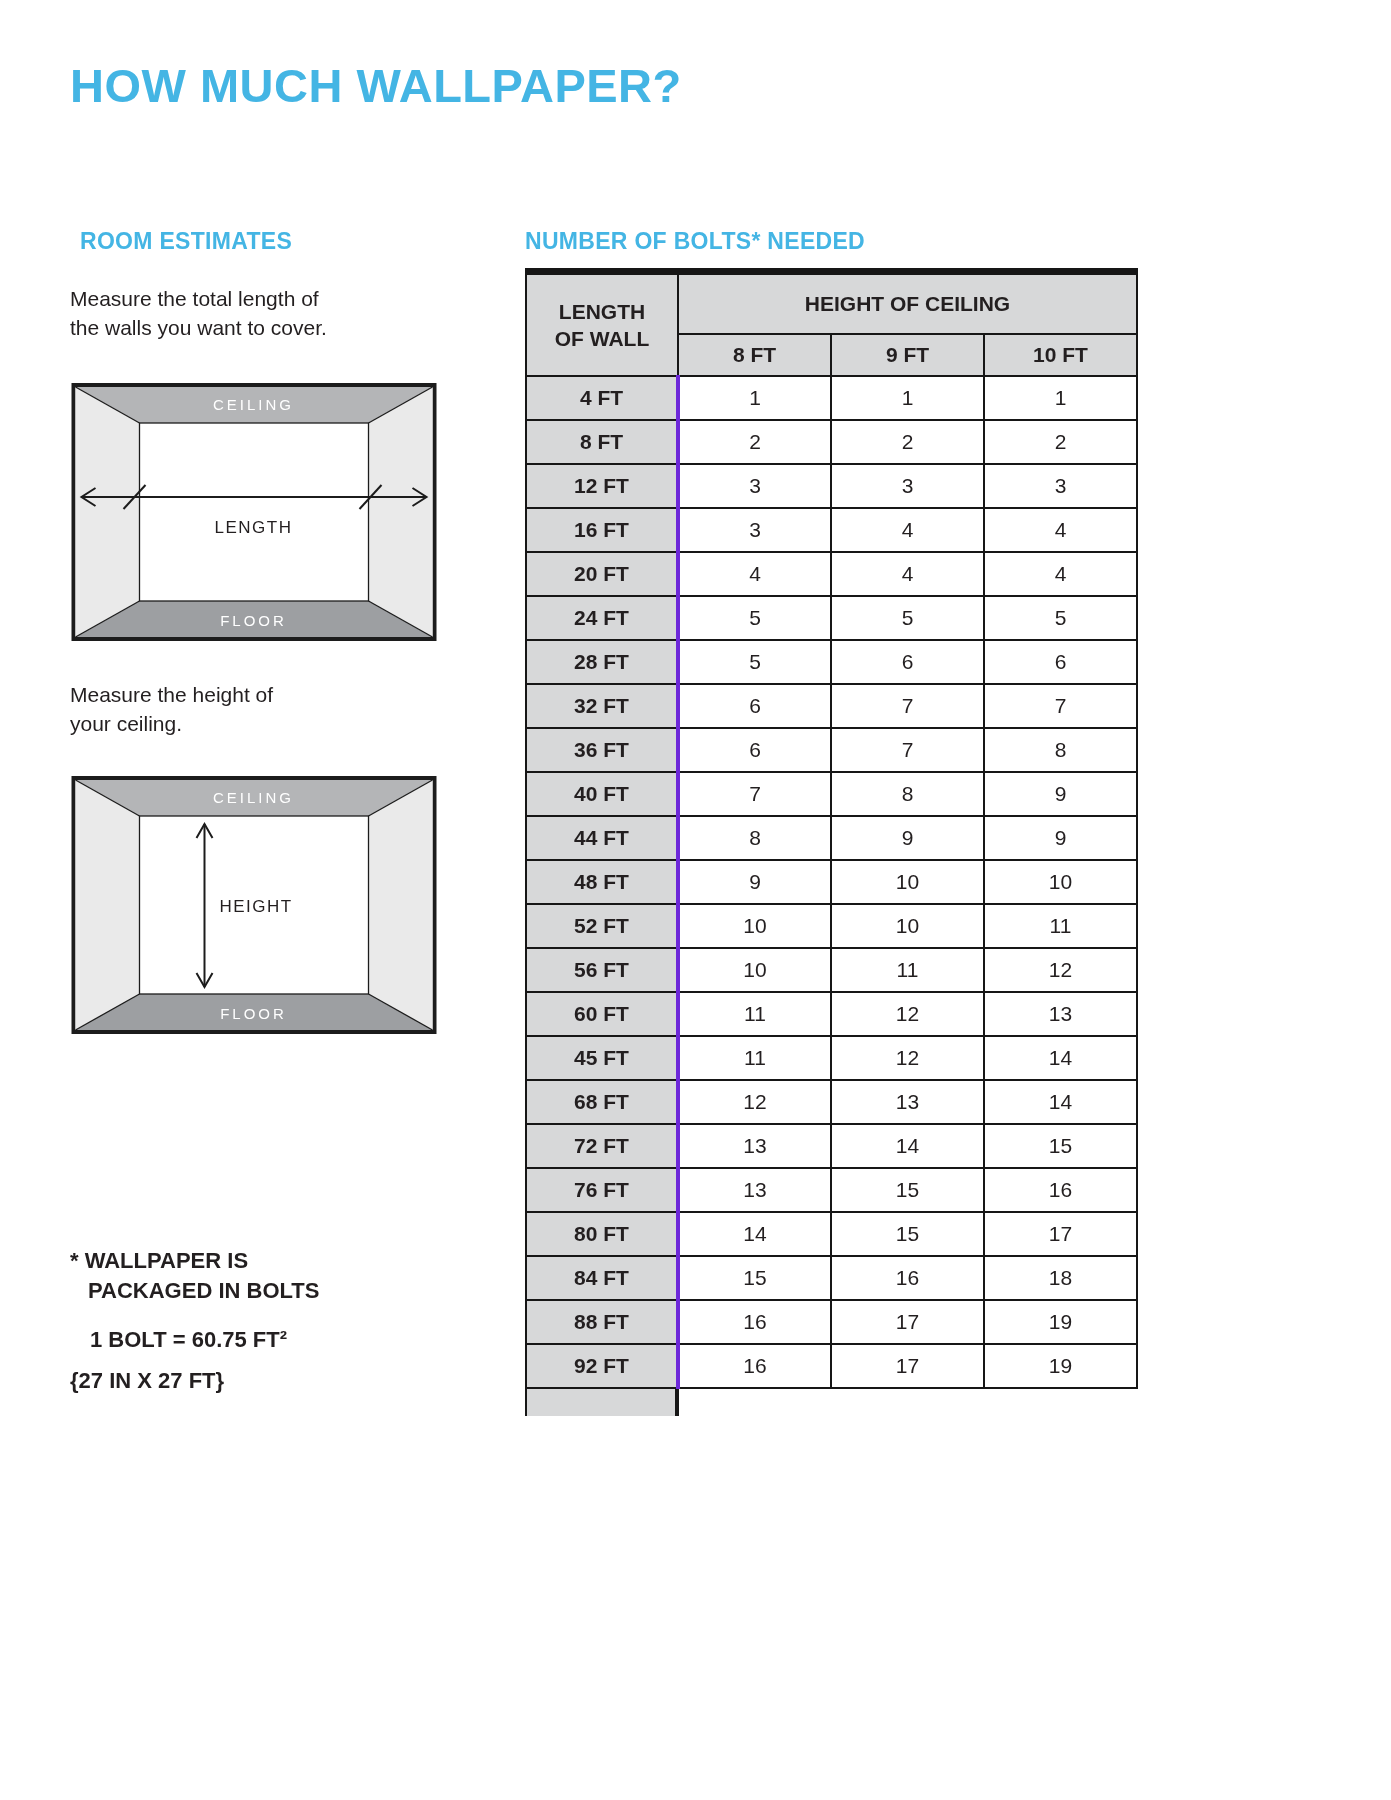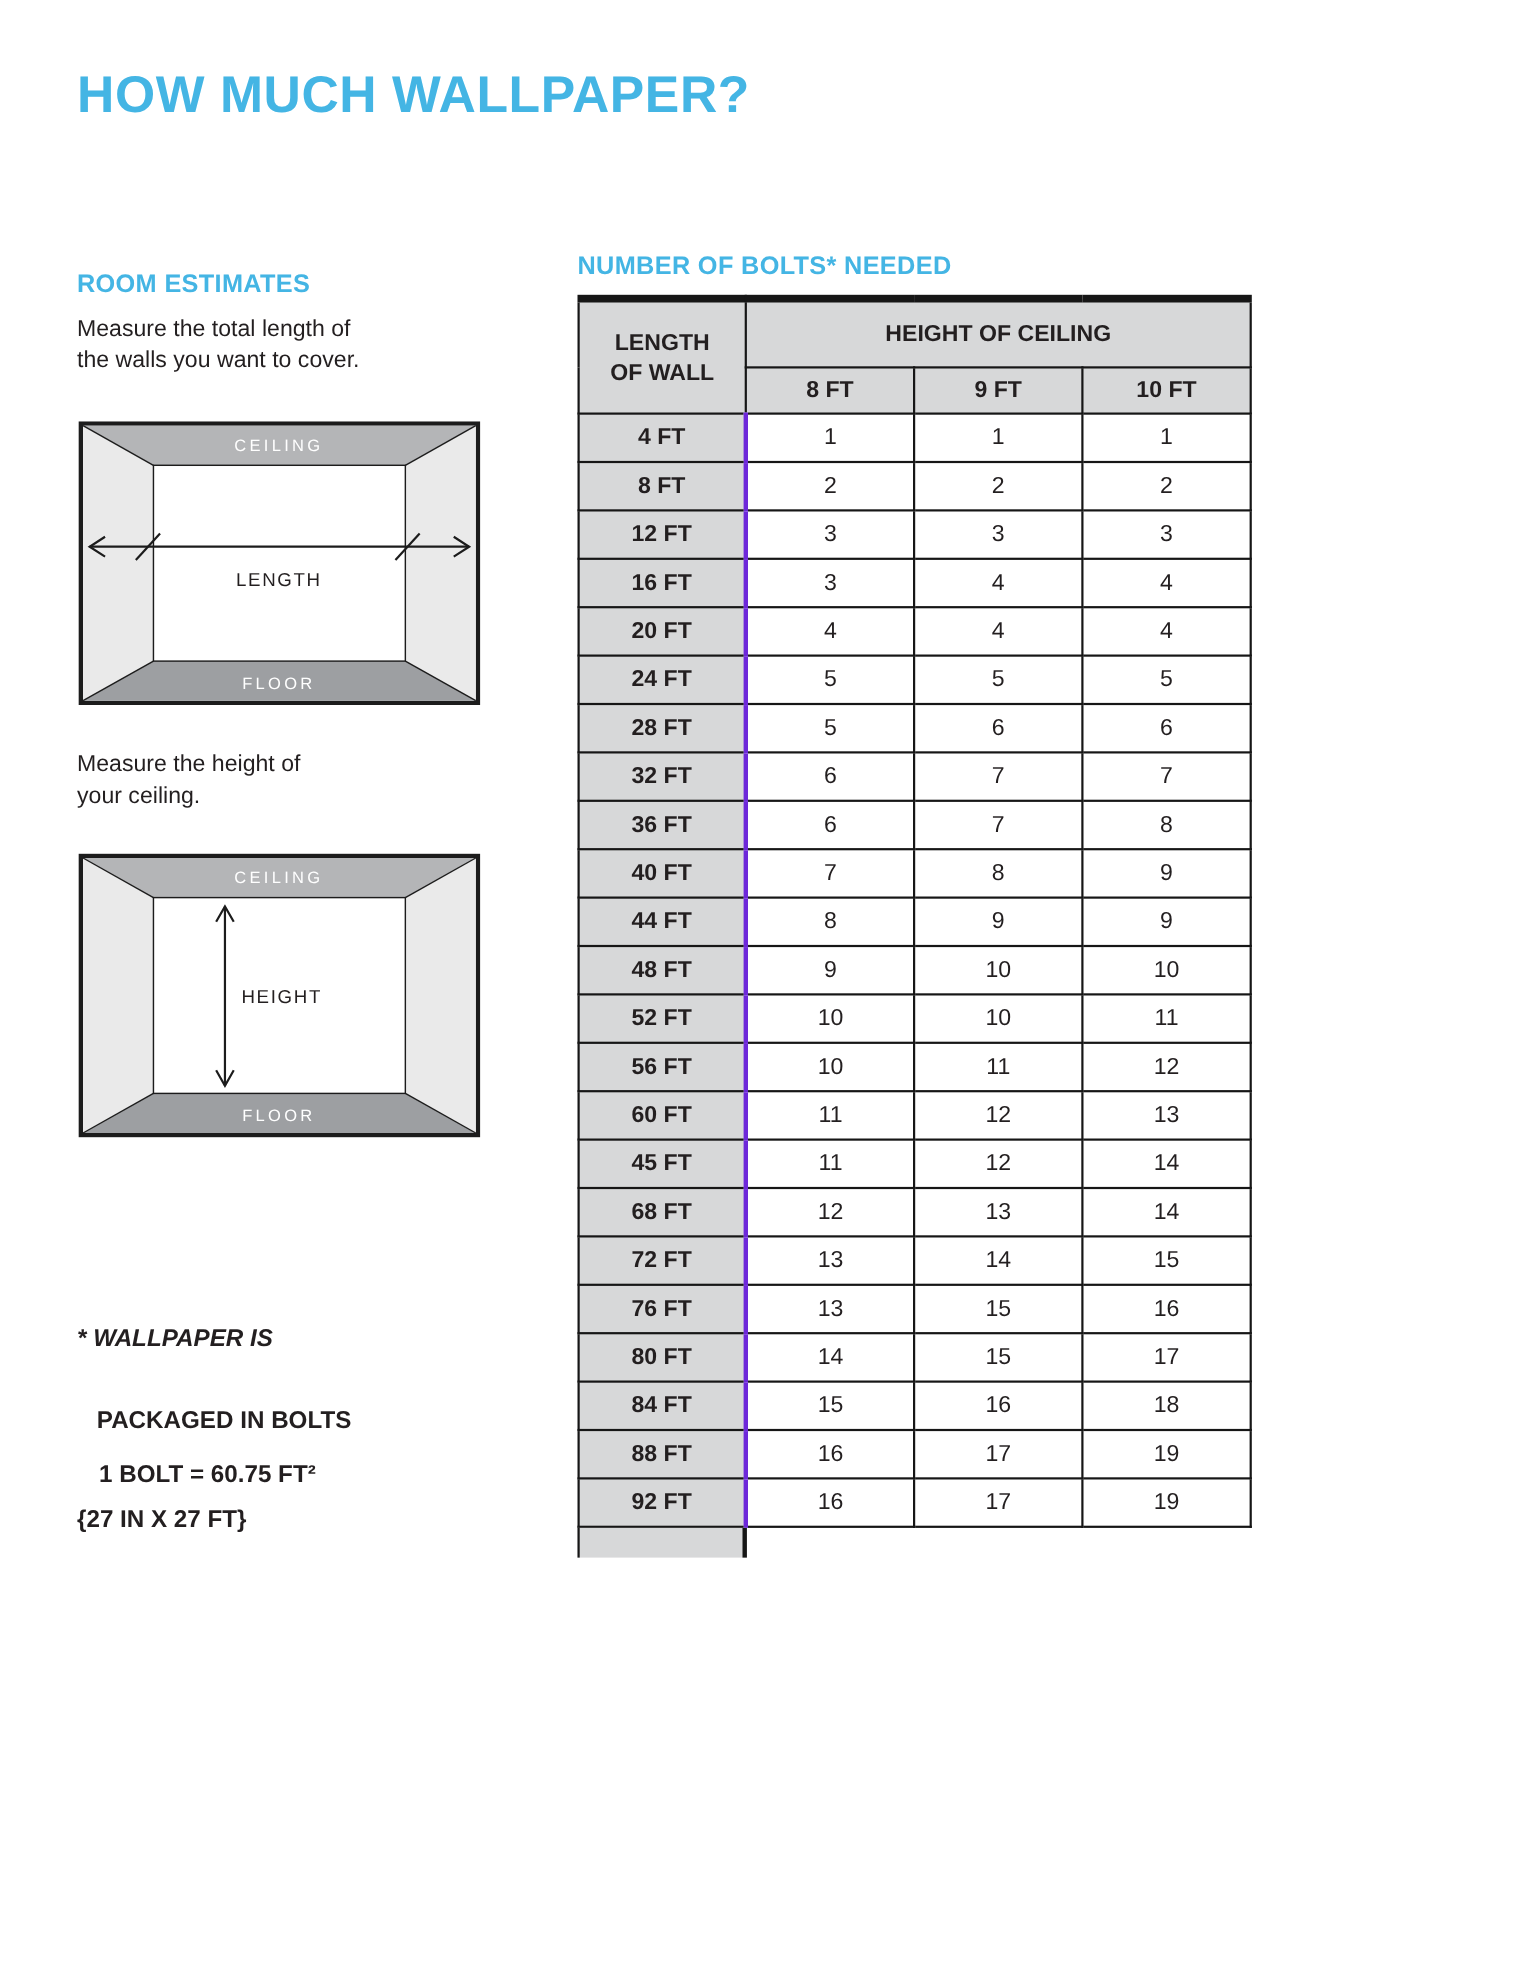--- a/index.html
+++ b/index.html
@@ -9,32 +9,32 @@
     font-family:"Liberation Sans","DejaVu Sans",sans-serif; color:#231f20;
     overflow:hidden;
   }
   .page-title {
     position:absolute; left:70px; top:58px;
     font-size:47px; font-weight:700; color:#44b5e4; letter-spacing:0.5px;
   }
   .section-heading {
     position:absolute; font-size:23px; font-weight:700; color:#44b5e4; letter-spacing:0.3px;
   }
-  .room-heading { left:70px; top:228px;margin-top:16px; }
+  .room-heading { left:80px; top:228px; }
   .table-heading { left:525px; top:228px; width:616px; }
   .para {
     position:absolute; left:70px; font-size:21px; line-height:29px; white-space:pre-line;
   }
   .para1 { top:284px; }
   .para2 { top:680px; }
   .para3 { top:1072px; }
   .footnote {
     position:absolute; font-size:22px; font-weight:700; line-height:30px;
   }
-  .footnote-1 { left:70px; top:1202px;font-style:italic; }
+  .footnote-1 { left:70px; top:1246px; }
   .footnote-2 { left:88px; top:1276px; }
   .bolt-line { position:absolute; left:70px; font-size:22px; font-weight:700; }
   .bolt-1 { top:1327px;margin-left:20px; }
   .bolt-2 { top:1368px; }
   .diagram { position:absolute; left:71px; }
   .diagram-length { top:383px; }
   .diagram-height { top:776px; }
   .diagram text { font-family:"Liberation Sans","DejaVu Sans",sans-serif; }
   .band-label { fill:#ffffff; font-size:15px; letter-spacing:3px; }
   .dim-label { fill:#231f20; font-size:17px; letter-spacing:1.5px; }

